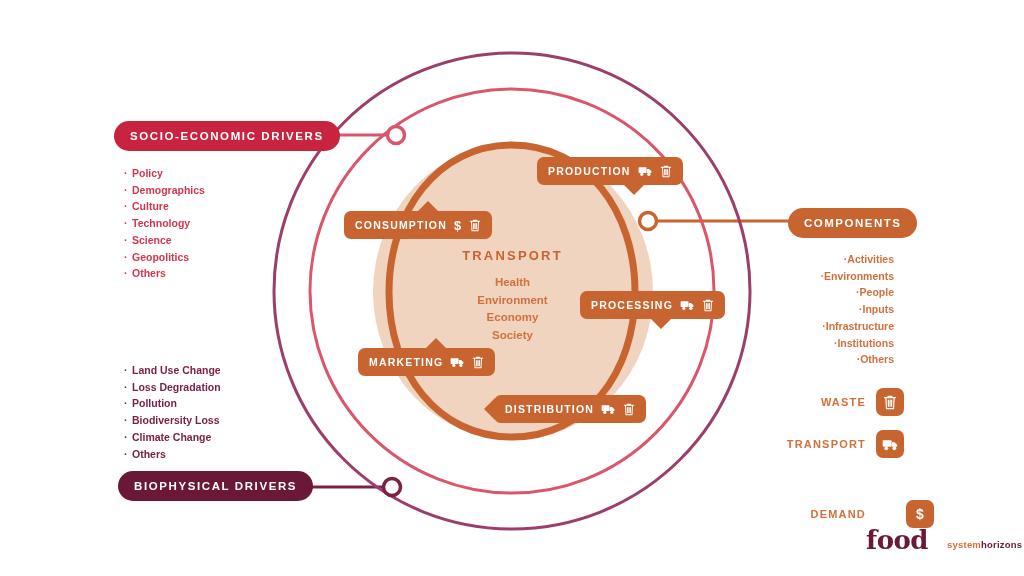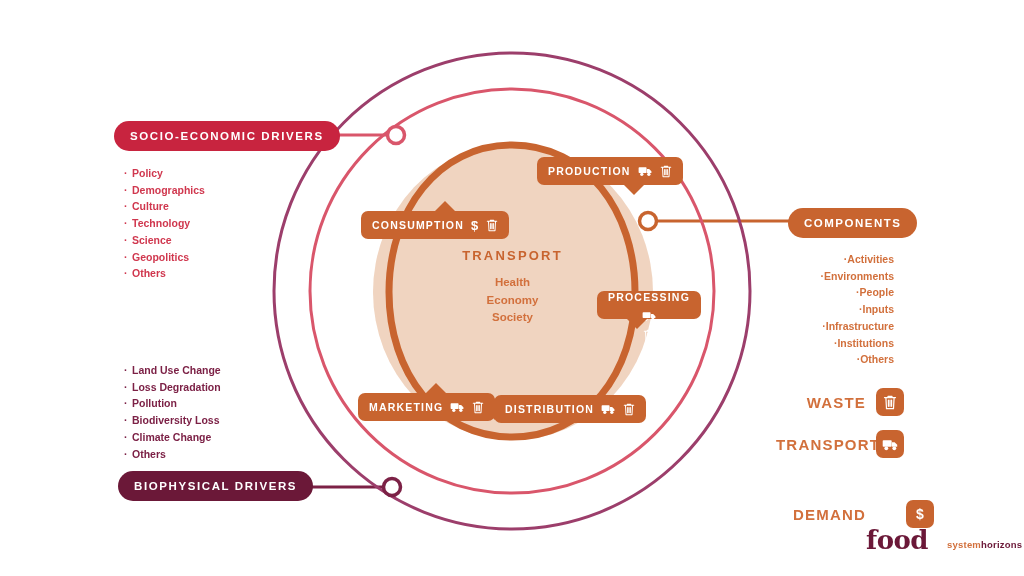--- a/index.html
+++ b/index.html
@@ -37,21 +37,21 @@
   #list-bio{left:124px;top:362px;color:#7C2146;}
   #list-components{right:130px;top:251px;color:#D2703C;text-align:right;}
 
   
   .legend-row{position:absolute;display:flex;align-items:center;gap:10px;}
   #legend-waste{left:776px;top:388px;}
   #legend-transport{left:776px;top:430px;}
   #legend-demand{left:776px;top:500px;gap:40px;}
   .legend-label{
     width:90px;text-align:right;color:#D2703C;font-weight:bold;
-    font-size:15px;letter-spacing:1.2px;
+    font-size:11px;letter-spacing:1.2px;
   }
   .legend-chip{
     width:28px;height:28px;border-radius:7px;background:#C8642F;
     display:flex;align-items:center;justify-content:center;
   }
 
   
   .pill{
     position:absolute;height:28px;background:#C8642F;border-radius:7px;
     display:flex;align-items:center;gap:7px;padding:0 11px;
@@ -71,25 +71,25 @@
     border-left:11px solid transparent;border-right:11px solid transparent;
     border-bottom:11px solid #C8642F;
   }
   .tail-left{
     left:-10px;top:50%;margin-top:-11px;
     border-top:11px solid transparent;border-bottom:11px solid transparent;
     border-right:11px solid #C8642F;
   }
   #pill-production{left:516px;top:157px;margin-left:21px;}
   #pill-production .tail-down{left:auto;right:38px;margin-left:0;}
-  #pill-consumption{left:344px;top:211px;margin-left:17px;}
+  #pill-consumption{left:344px;top:211px;}
   #pill-consumption .tail-up{left:auto;right:53px;margin-left:0;}
-  #pill-processing{left:597px;top:291px;flex-direction:column;}
+  #pill-processing{left:580px;top:291px;}
   #pill-processing .tail-down{left:auto;right:53px;margin-left:0;}
-  #pill-marketing{left:358px;top:348px;margin-top:45px;}
+  #pill-marketing{left:358px;top:348px;}
   #pill-marketing .tail-up{left:auto;right:48px;margin-left:0;}
   #pill-distribution{left:494px;top:395px;}
 
   .pill-icon svg,.legend-chip svg{display:block;}
 
   
   #outcomes{
     position:absolute;left:440px;top:248px;width:145px;text-align:center;
     z-index:4;
   }
@@ -279,20 +279,21 @@
         <svg width="12" height="13" viewBox="0 0 14 15">
           <path d="M1.5 2.6h11M5 2.6V1.3h4v1.3M2.9 2.6l.6 11h7l.6-11M5.4 5.1v6.2M7 5.1v6.2M8.6 5.1v6.2" fill="none" stroke="#ffffff" stroke-width="1.2" stroke-linecap="round" stroke-linejoin="round"></path>
         </svg>
       </span>
     <span class="tail tail-left"></span>
   </div>
 
   <div id="outcomes">
     <div class="title">TRANSPORT</div>
     <div class="item">Health</div>
+    <div class="item">Environment</div>
     <div class="item">Economy</div>
     <div class="item">Society</div>
   </div>
 
   <div id="logo">
     <span class="food">food</span>
     <span class="stack">
       <span class="system">system</span>
       <span class="horizons">horizons</span>
     </span>

